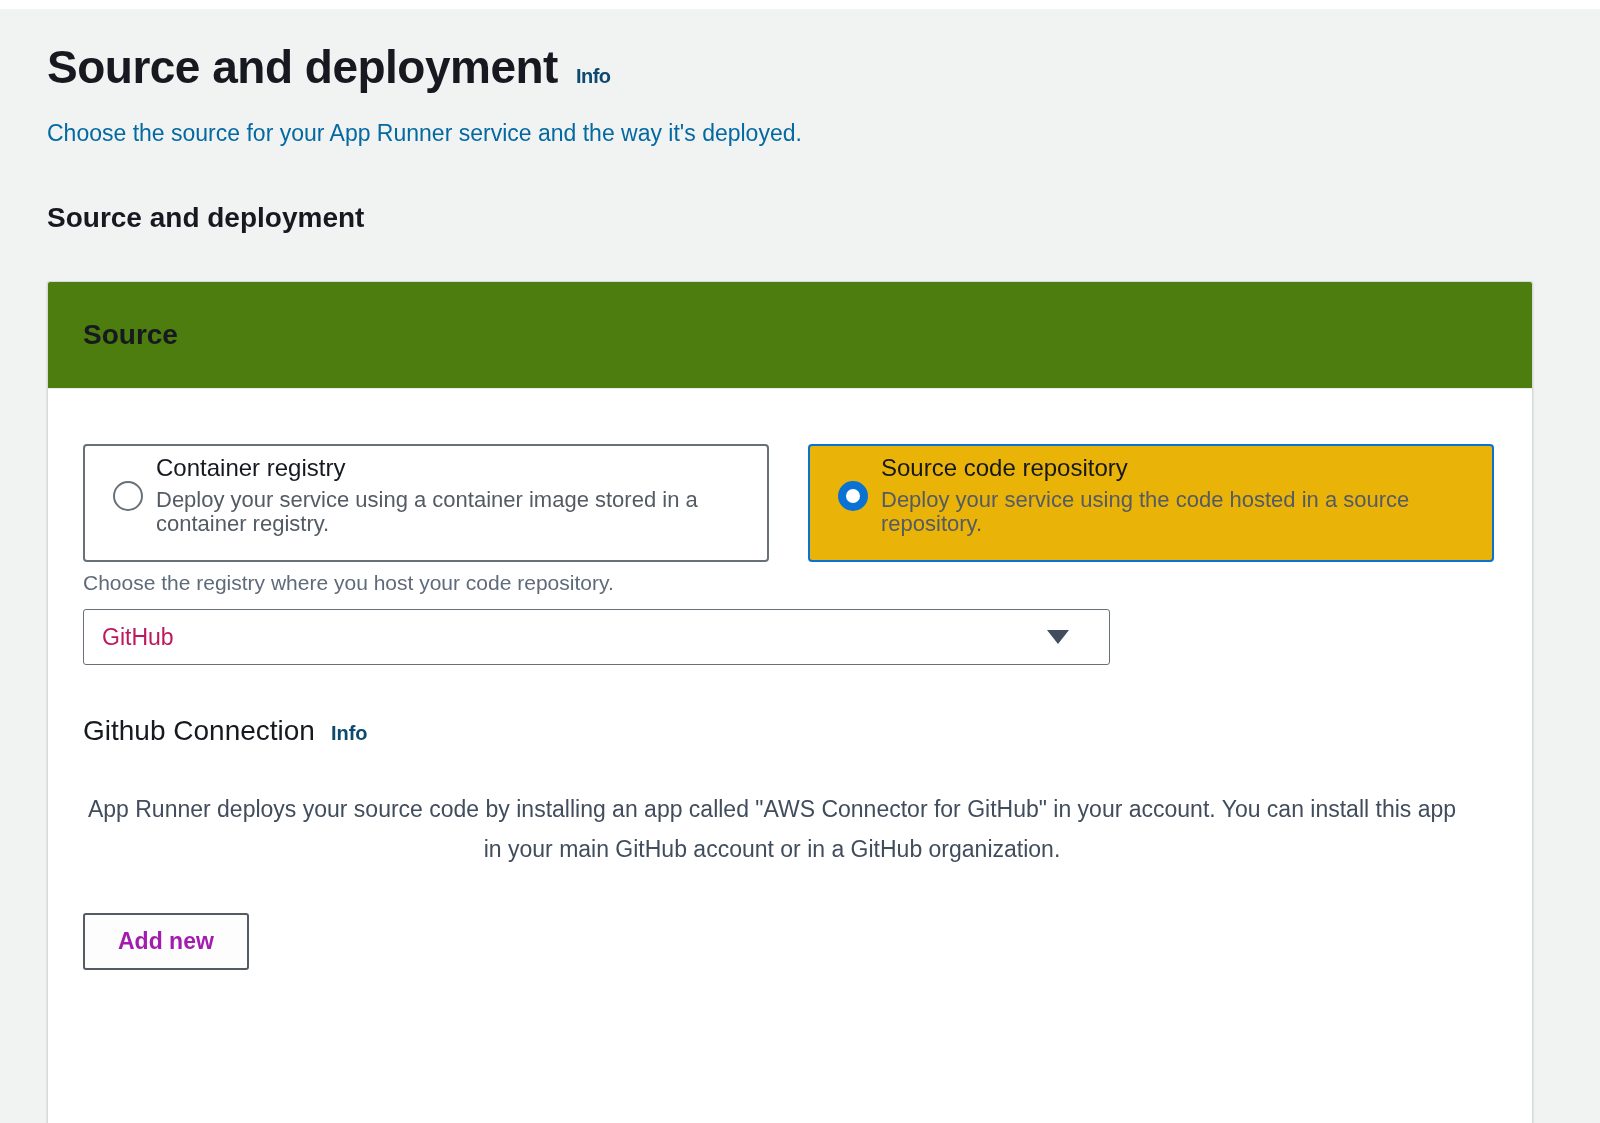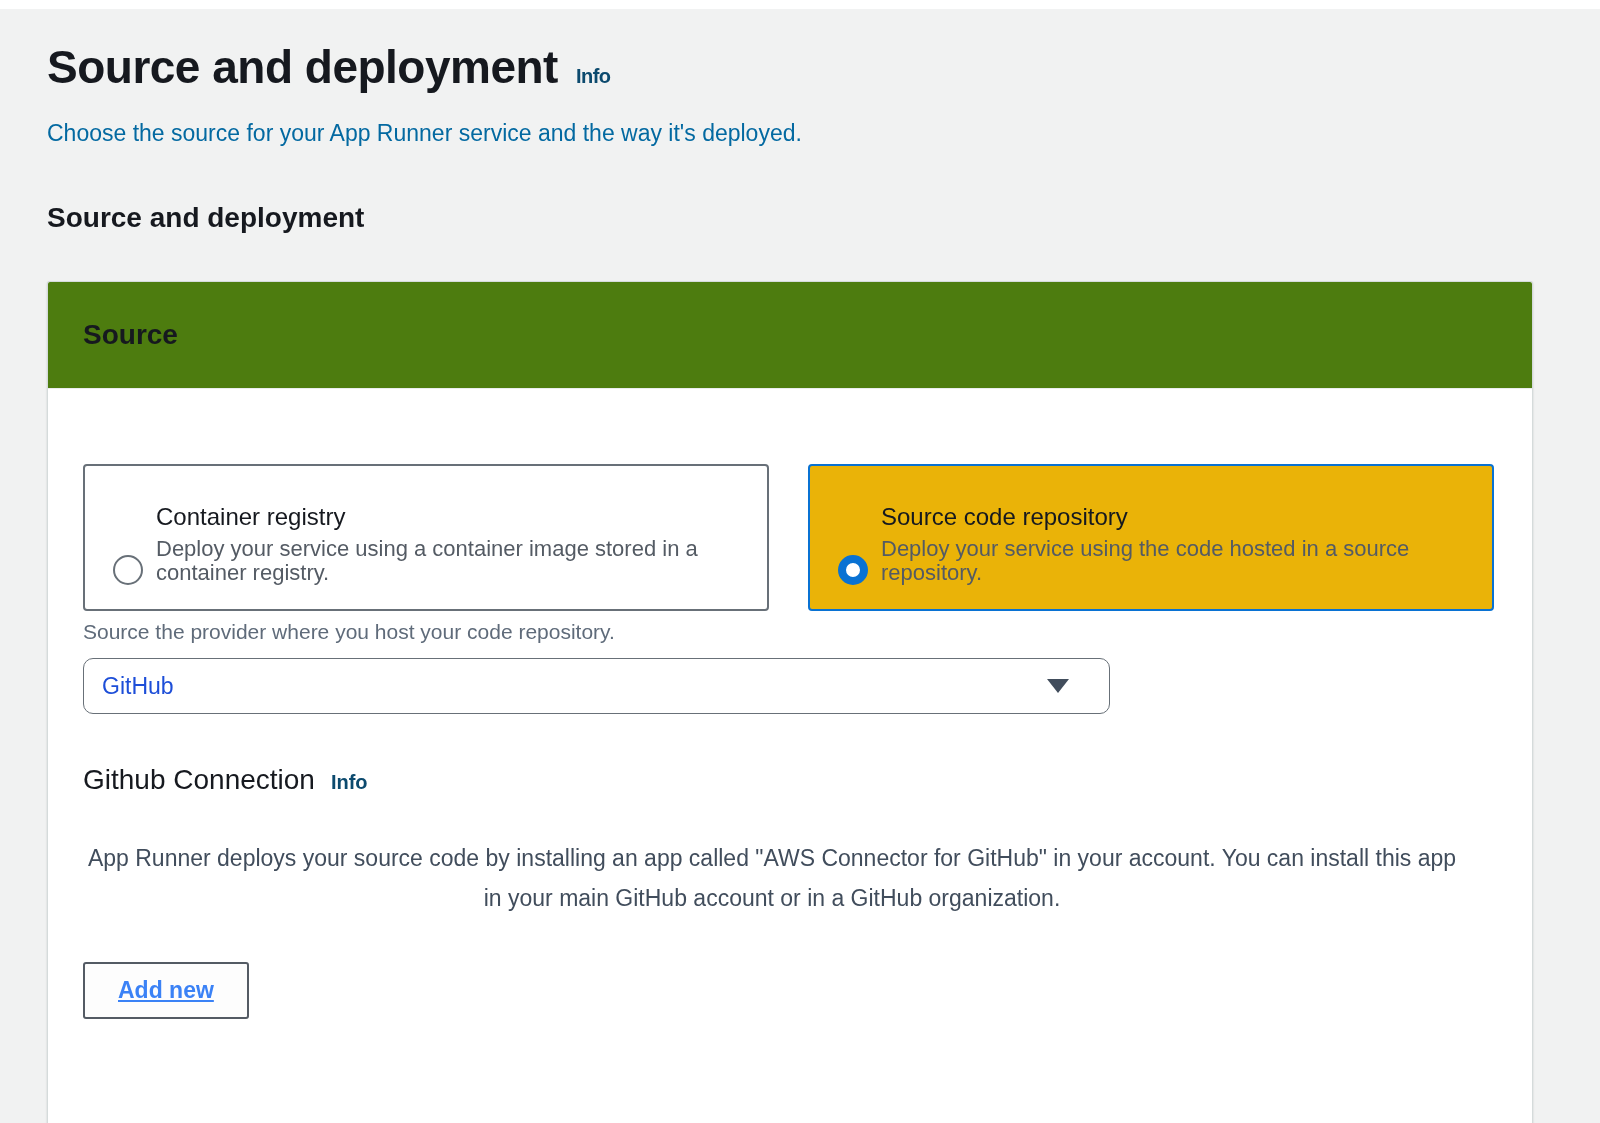--- a/index.html
+++ b/index.html
@@ -68,26 +68,25 @@
   .tiles {
     display: grid;
     grid-template-columns: 1fr 1fr;
     gap: 39px;
     margin-top: 14px;
   }
   .tile {
     border: 2px solid #687078;
     border-radius: 4px;
     background: #ffffff;
-    padding: 35px 28px 24px 28px;
+    padding: 6px 28px 24px 28px;
     display: flex;
-    align-items: flex-end;
+    align-items: center;
     gap: 13px;
     cursor: pointer;
-    margin-top: 20px;
   }
   .tile.selected { border-color: #0972d3; background: #eab308; }
   .radio {
     flex: none;
     width: 30px; height: 30px;
     border-radius: 50%;
     border: 2px solid #687078;
     background: #ffffff;
     margin-top: 3px;
   }
@@ -97,27 +96,27 @@
 
   
   .provider-label { margin-top: 46px; }
   .field-desc { margin-top: 7px; font-size: 21px; color: #5f6b7a; line-height: 28px; }
   .select {
     margin-top: 12px;
     width: 1027px;
     height: 56px;
     background: #ffffff;
     border: 1px solid #687078;
-    border-radius: 10px;
+    border-radius: 3px;
     display: flex;
     align-items: center;
     justify-content: space-between;
     padding: 0 40px 0 18px;
     font-size: 23px;
-    color: #1d4ed8;
+    color: #be185d;
     cursor: pointer;
   }
   .caret {
     width: 0; height: 0;
     border-left: 11px solid transparent;
     border-right: 11px solid transparent;
     border-top: 14px solid #414d5c;
   }
 
   
@@ -129,27 +128,26 @@
     line-height: 40px;
     color: #414d5c;
     max-width: 1378px;
     text-align: center;
   }
   .add-new {
     margin-top: 44px;
     font-family: inherit;
     font-size: 23px;
     font-weight: 700;
-    color: #3b82f6;
+    color: #a21caf;
     background: #fdfdfd;
     border: 2px solid #545b64;
     border-radius: 3px;
     padding: 13px 33px;
     cursor: pointer;
-    text-decoration: underline;
   }
 </style>
 </head>
 <body>
 
 <div class="top-strip"></div>
 
 <div class="content">
 
   <h1 class="page-title"><span>Source and deployment</span><a class="info-link">Info</a></h1>
@@ -179,21 +177,21 @@
         <div class="tile selected">
           <span class="radio"></span>
           <span>
             <div class="tile-title">Source code repository</div>
             <div class="tile-desc">Deploy your service using the code hosted in a source repository.</div>
           </span>
         </div>
 
       </div>
 
-      <div class="field-desc">Source the provider where you host your code repository.</div>
+      <div class="field-desc">Choose the registry where you host your code repository.</div>
 
       <div class="select">
         <span>GitHub</span>
         <span class="caret"></span>
       </div>
 
       <h3 class="gh-heading"><span>Github Connection</span><a class="info-link">Info</a></h3>
 
       <p class="gh-body">App Runner deploys your source code by installing an app called "AWS Connector for GitHub" in your account. You can install this app in your main GitHub account or in a GitHub organization.</p>
 

